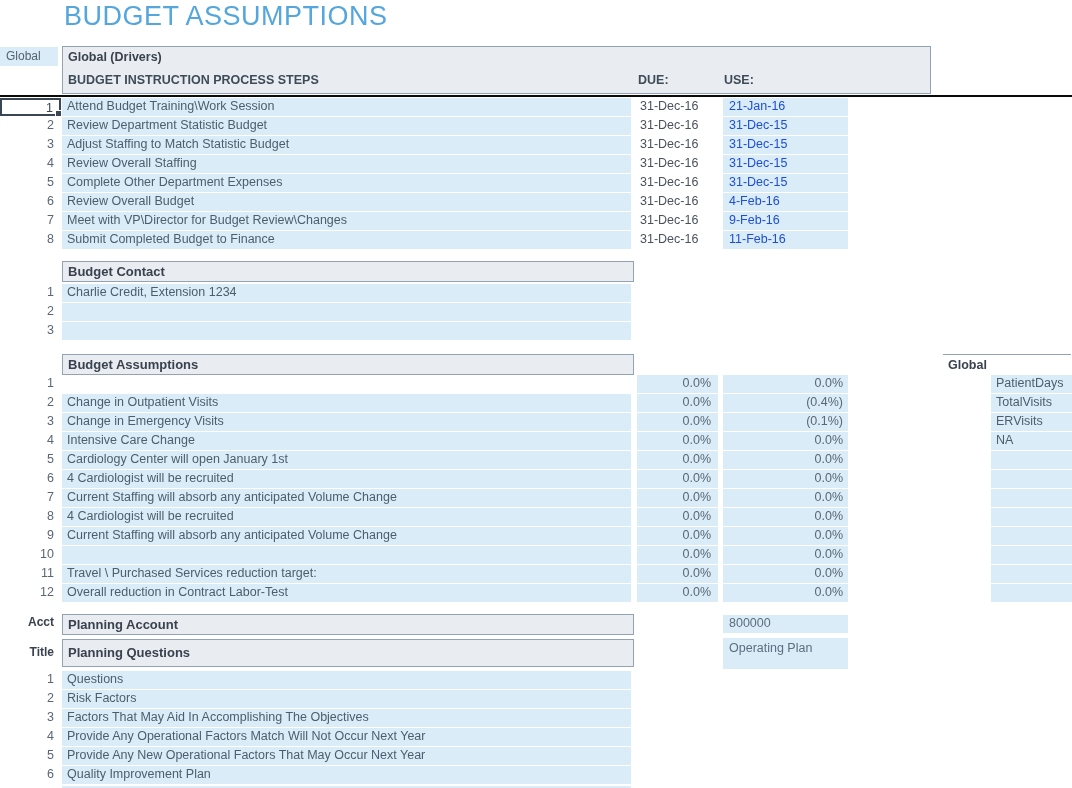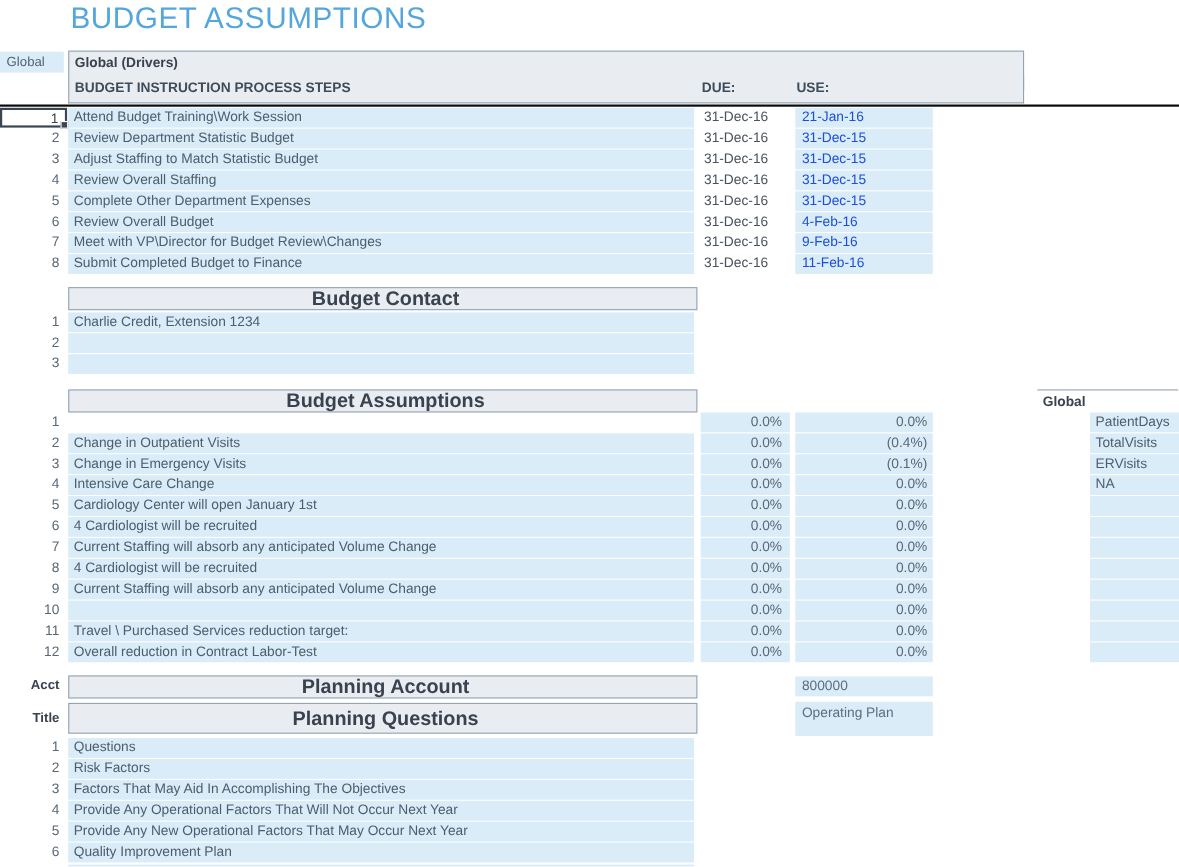--- a/index.html
+++ b/index.html
@@ -25,22 +25,22 @@
         box-sizing:border-box;}
   .c-num{left:0;width:58px;text-align:right;padding-right:4px;color:#5A6774;font-size:12px;}
   .c-num.bold{font-weight:bold;color:#39424E;font-size:12px;}
   .c-desc{left:62px;width:569px;padding-left:5px;color:#4D5D6D;white-space:nowrap;overflow:hidden;}
   .c-due{left:637px;width:81px;padding-left:3px;color:#49525C;}
   .c-use{left:723px;width:125px;padding-left:6px;color:#1d4ed8;}
   .c-p1{left:637px;width:81px;text-align:right;padding-right:7px;color:#5A6774;}
   .c-p2{left:723px;width:125px;text-align:right;padding-right:5px;color:#5A6774;}
   .c-glob{left:943px;width:128px;padding-left:5px;color:#4D5D6D;margin-left:48px;}
   .blue{background:#D9ECF8;}
-  .sec-head{background:#E9EDF1;border:1px solid #93A3B3;font-weight:bold;font-size:18px;
-        color:#39424E;padding-left:5px;text-align:center;}
+  .sec-head{background:#E9EDF1;border:1px solid #93A3B3;font-weight:bold;font-size:13px;
+        color:#39424E;padding-left:5px;}
   .sel{position:absolute;left:0;top:-1px;width:61px;height:20px;border:2px solid #3A4653;
         background:#fff;z-index:3;text-align:right;padding-right:6px;line-height:16px;
         font-size:12px;color:#3A4653;box-sizing:border-box;}
   .sel::after{content:"";position:absolute;right:-3px;bottom:-3px;width:5px;height:5px;
         background:#3A4653;border:1px solid #fff;}
   .glob-head{left:943px;top:354px;width:128px;height:21px;border-top:1px solid #93A3B3;
         font-weight:bold;font-size:12.5px;color:#39424E;line-height:20px;padding-left:5px;background:#fff;}
   .op-plan{left:723px;top:638px;width:125px;height:31px;background:#D9ECF8;color:#5D6E7F;
         font-size:12.5px;line-height:16px;padding:2px 0 0 6px;}
   .acct-val{left:723px;top:615px;width:125px;height:18px;background:#D9ECF8;color:#5D6E7F;
@@ -242,21 +242,21 @@
     <div class="row" style="top:19px">
       <div class="c c-num">2</div>
       <div class="c c-desc blue">Risk Factors</div>
     </div>
     <div class="row" style="top:38px">
       <div class="c c-num">3</div>
       <div class="c c-desc blue">Factors That May Aid In Accomplishing The Objectives</div>
     </div>
     <div class="row" style="top:57px">
       <div class="c c-num">4</div>
-      <div class="c c-desc blue">Provide Any Operational Factors That Will Not Occur Next Year</div>
+      <div class="c c-desc blue">Provide Any Operational Factors Match Will Not Occur Next Year</div>
     </div>
     <div class="row" style="top:76px">
       <div class="c c-num">5</div>
       <div class="c c-desc blue">Provide Any New Operational Factors That May Occur Next Year</div>
     </div>
     <div class="row" style="top:95px">
       <div class="c c-num">6</div>
       <div class="c c-desc blue">Quality Improvement Plan</div>
     </div>
   </div>

